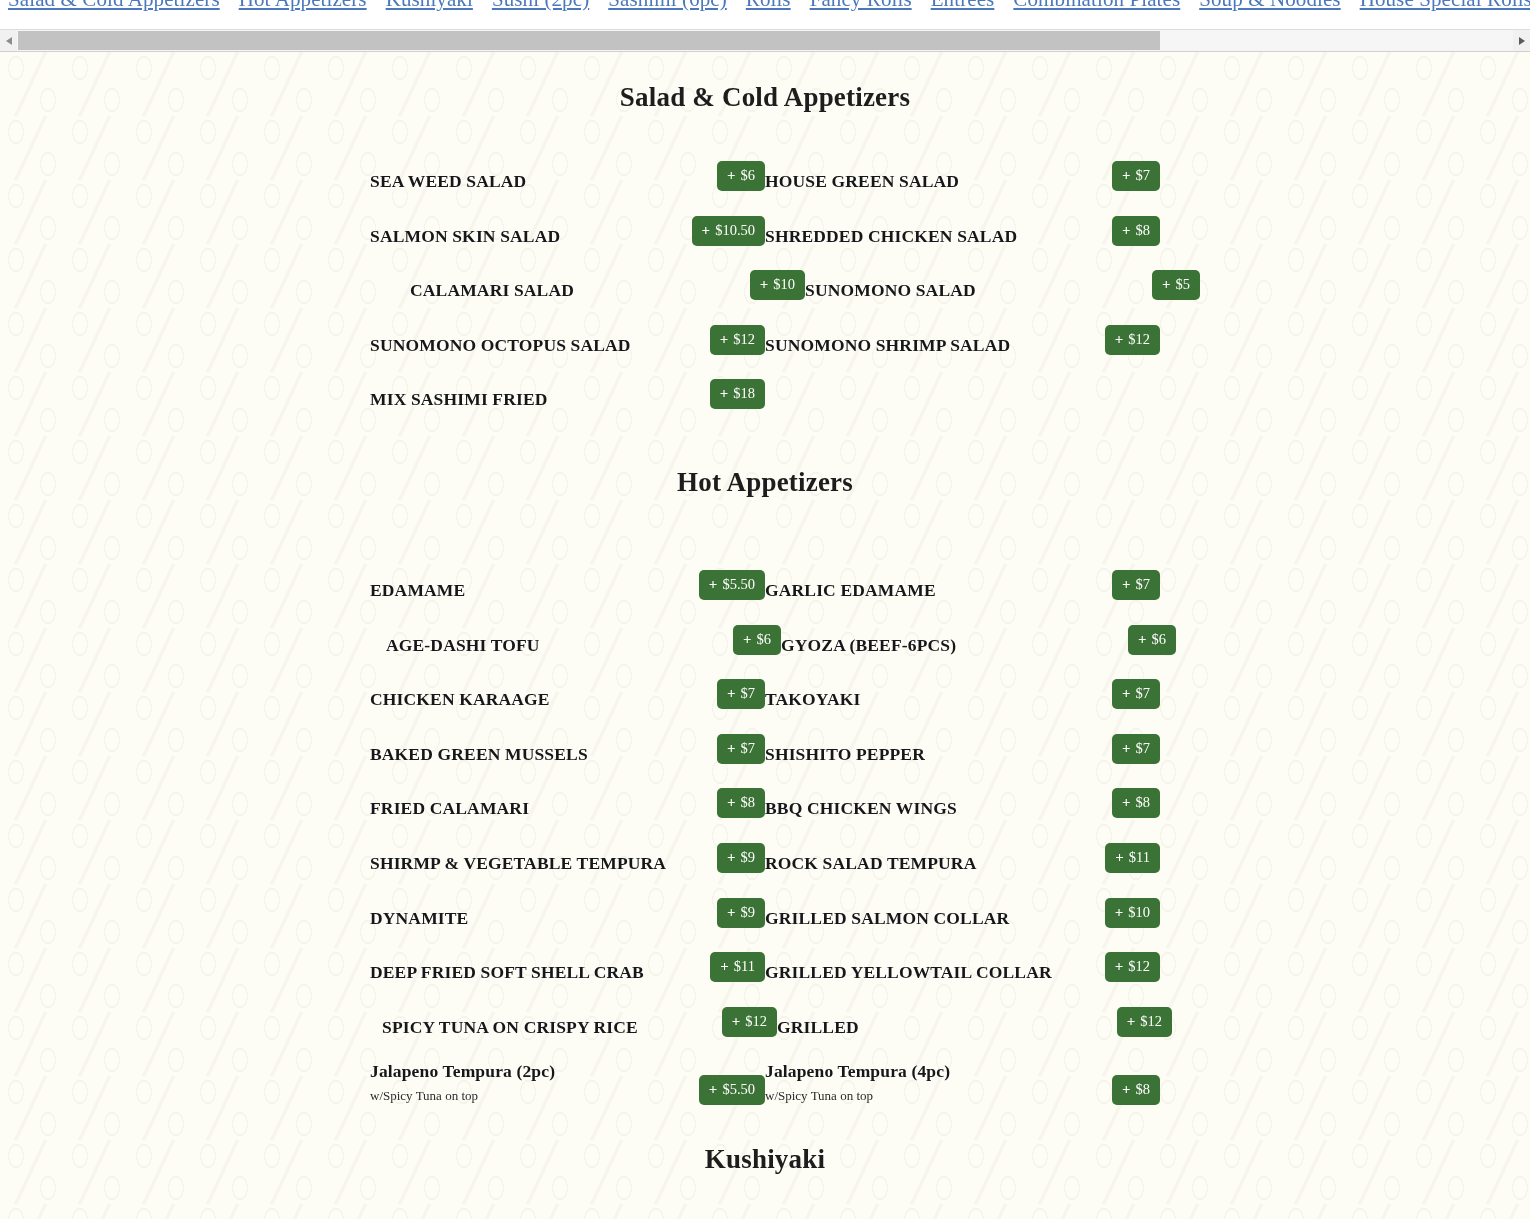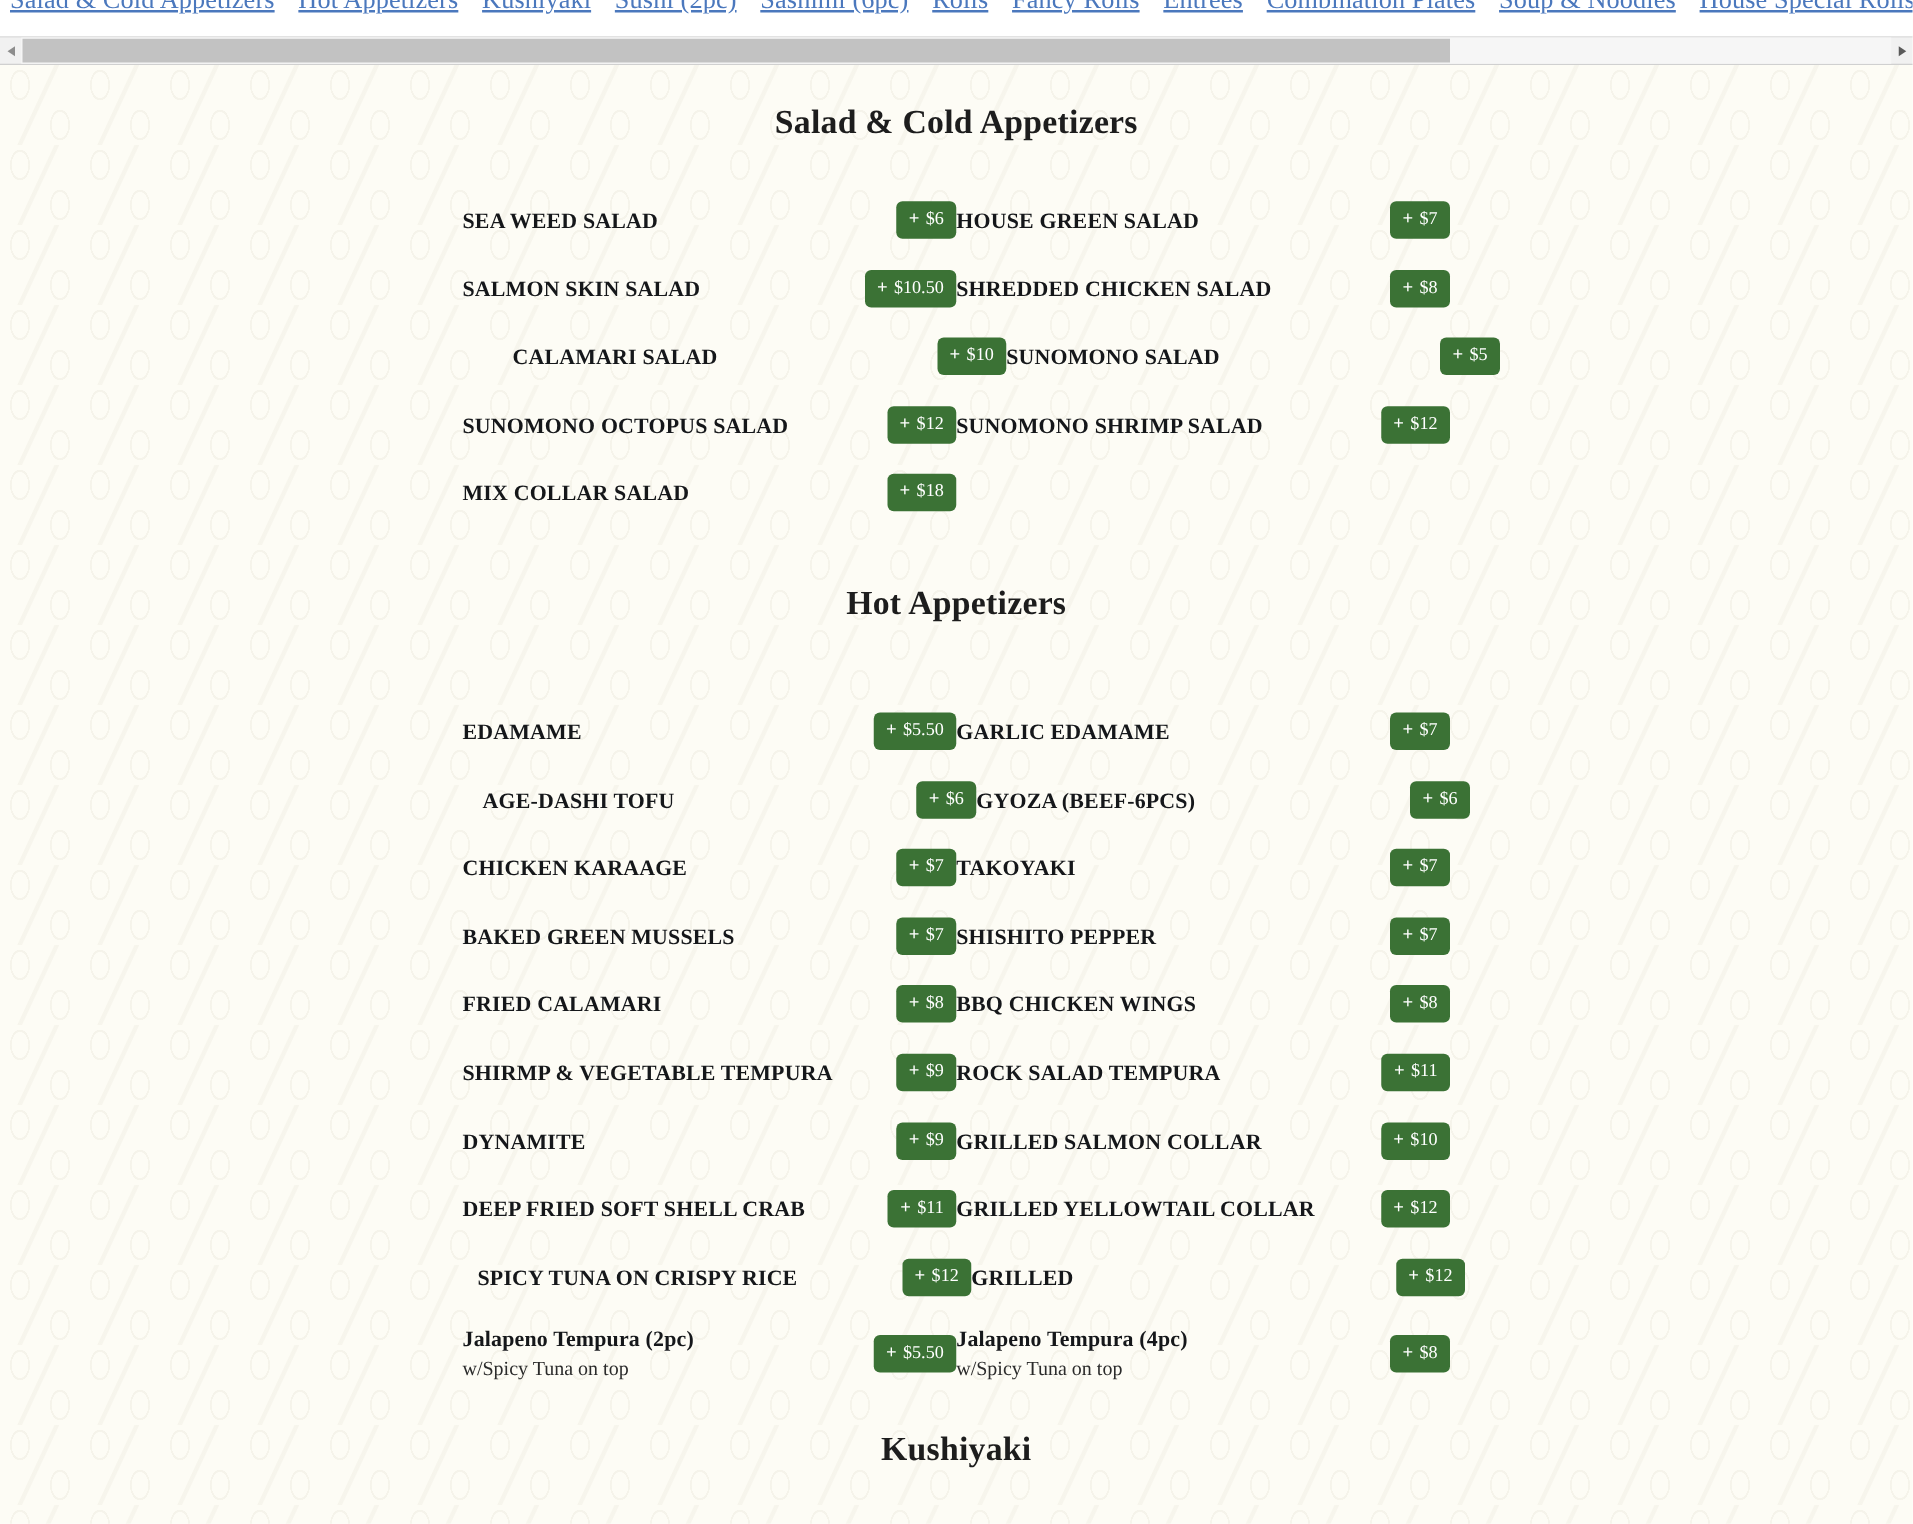--- a/index.html
+++ b/index.html
@@ -122,42 +122,42 @@
 
   .menu-row {
     display: flex;
     width: 790px;
   }
 
   .menu-cell {
     position: relative;
     width: 395px;
     display: flex;
-    align-items: center;
+    align-items: flex-end;
   }
 
   .item-text {
     flex: 1 1 auto;
     padding-right: 8px;
     min-width: 0;
   }
 
   .item-name {
     font-family: "Liberation Serif", "DejaVu Serif", serif;
     font-weight: bold;
     font-size: 17.5px;
     color: #15171a;
     letter-spacing: 0.15px;
     line-height: 20px;
     white-space: nowrap;
   }
 
   .item-desc {
     font-family: "Liberation Serif", "DejaVu Serif", serif;
-    font-size: 16px;
+    font-size: 13px;
     color: #2b2b2b;
     line-height: 18px;
     margin-top: 6px;
     white-space: nowrap;
   }
 
   .price-wrap {
     flex: 0 0 auto;
     width: 92px;
     display: flex;
@@ -302,21 +302,21 @@
                 <button class="price-btn" style="background: rgb(59, 114, 53);">
                   <span class="plus">+</span>
                   <span class="amt">$12</span>
                 </button>
               </div>
             </div>
           </div>
           <div class="menu-row" style="position: absolute; top: 218.4px; left: 0px;">
             <div class="menu-cell">
               <div class="item-text">
-                <div class="item-name">MIX COLLAR SALAD</div>
+                <div class="item-name">MIX SASHIMI FRIED</div>
               </div>
               <div class="price-wrap">
                 <button class="price-btn" style="background: rgb(59, 114, 53);">
                   <span class="plus">+</span>
                   <span class="amt">$18</span>
                 </button>
               </div>
             </div>
             <div class="menu-cell"></div>
           </div>

